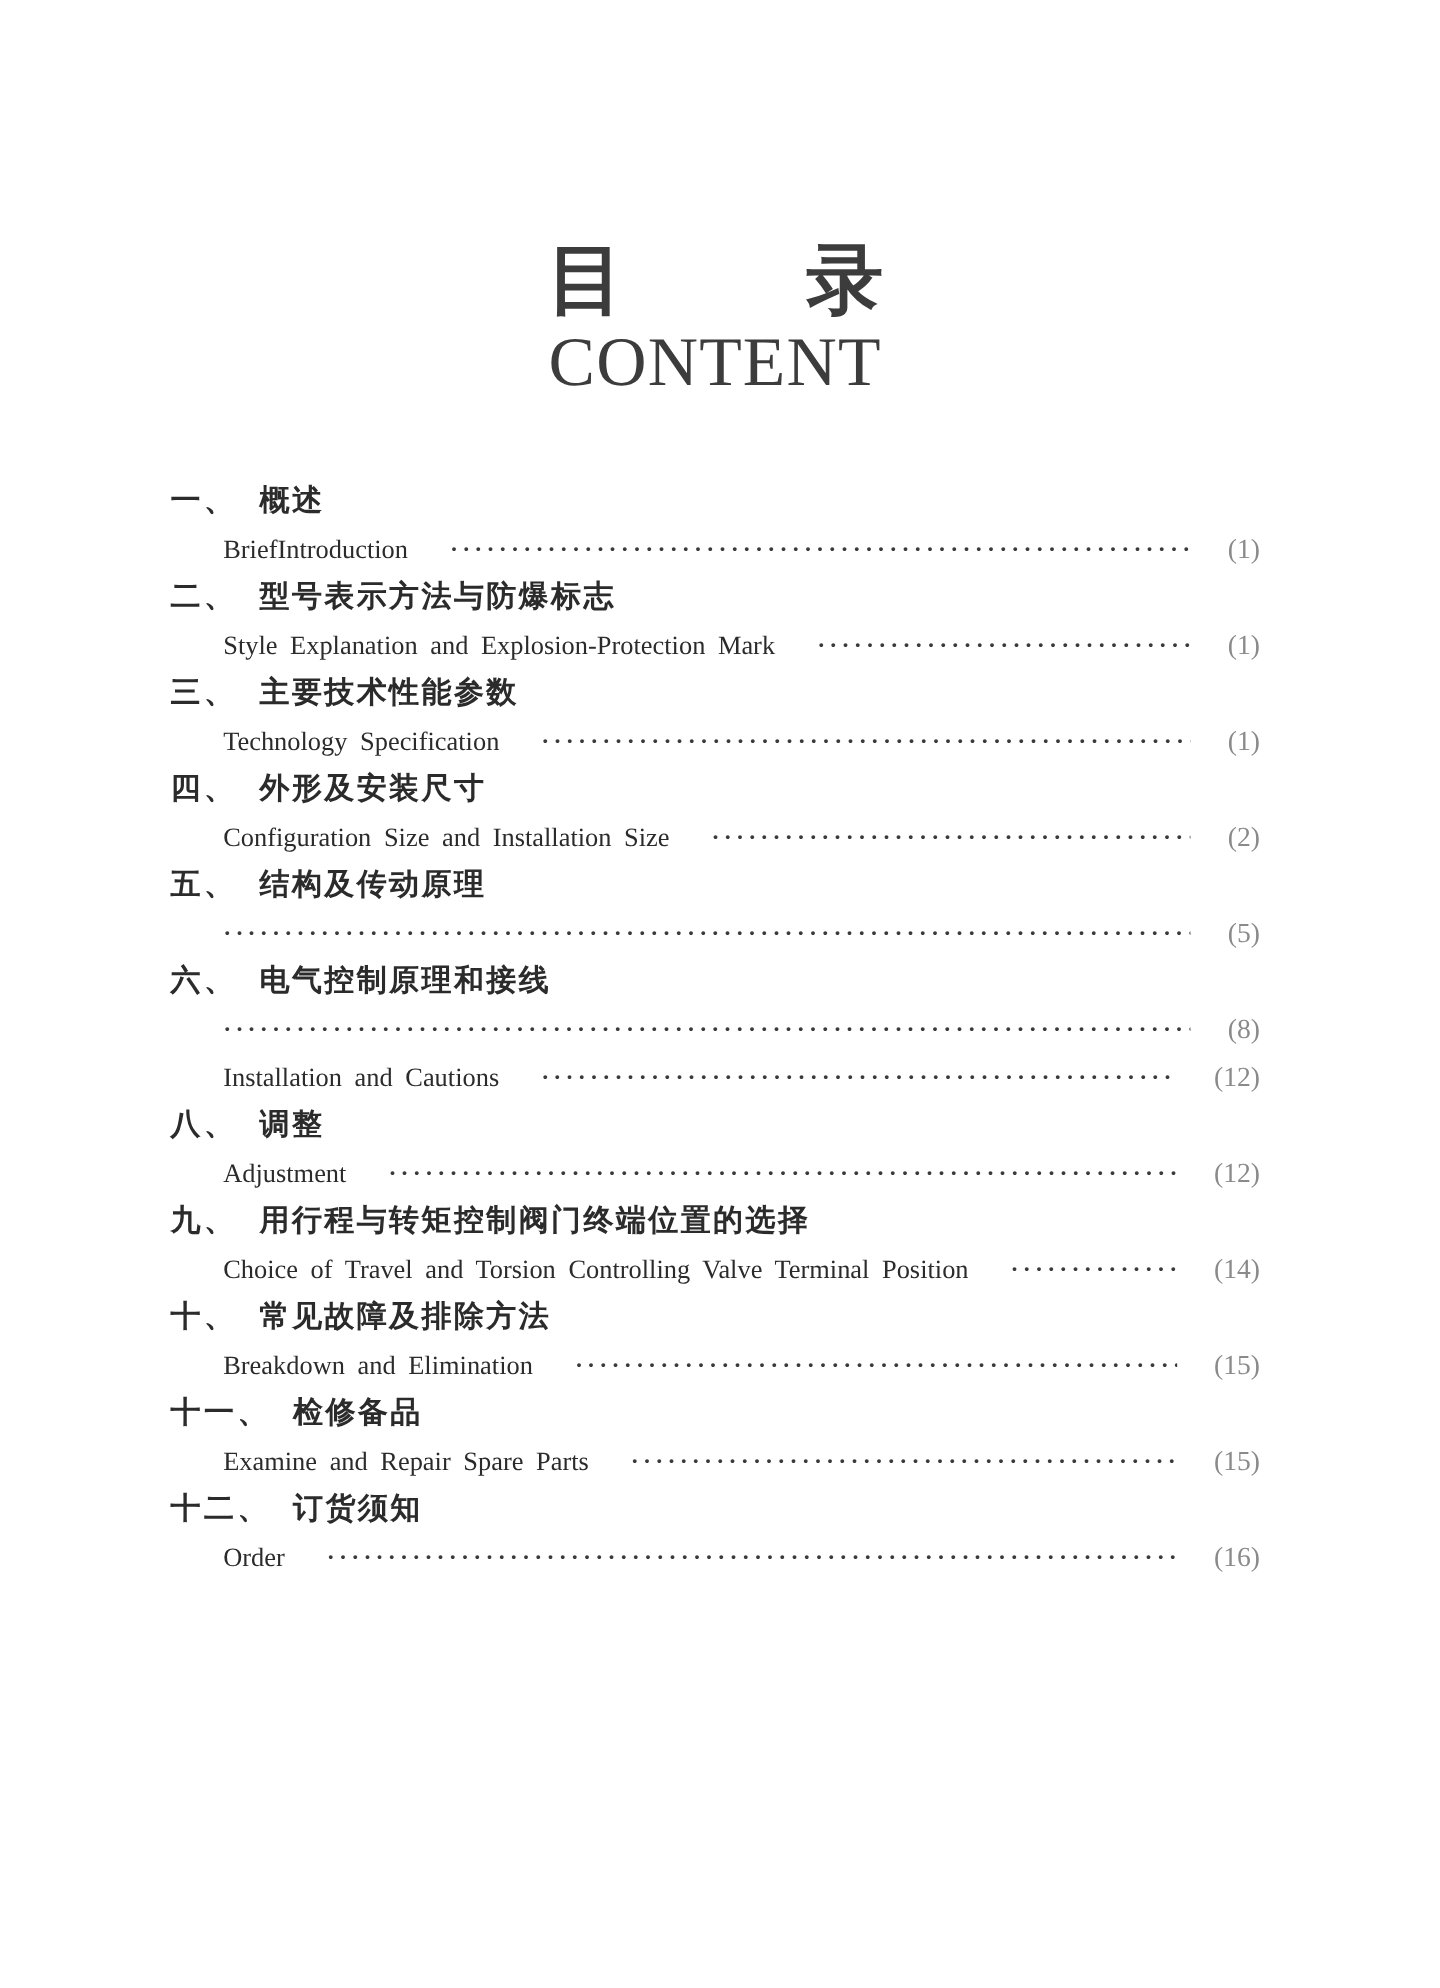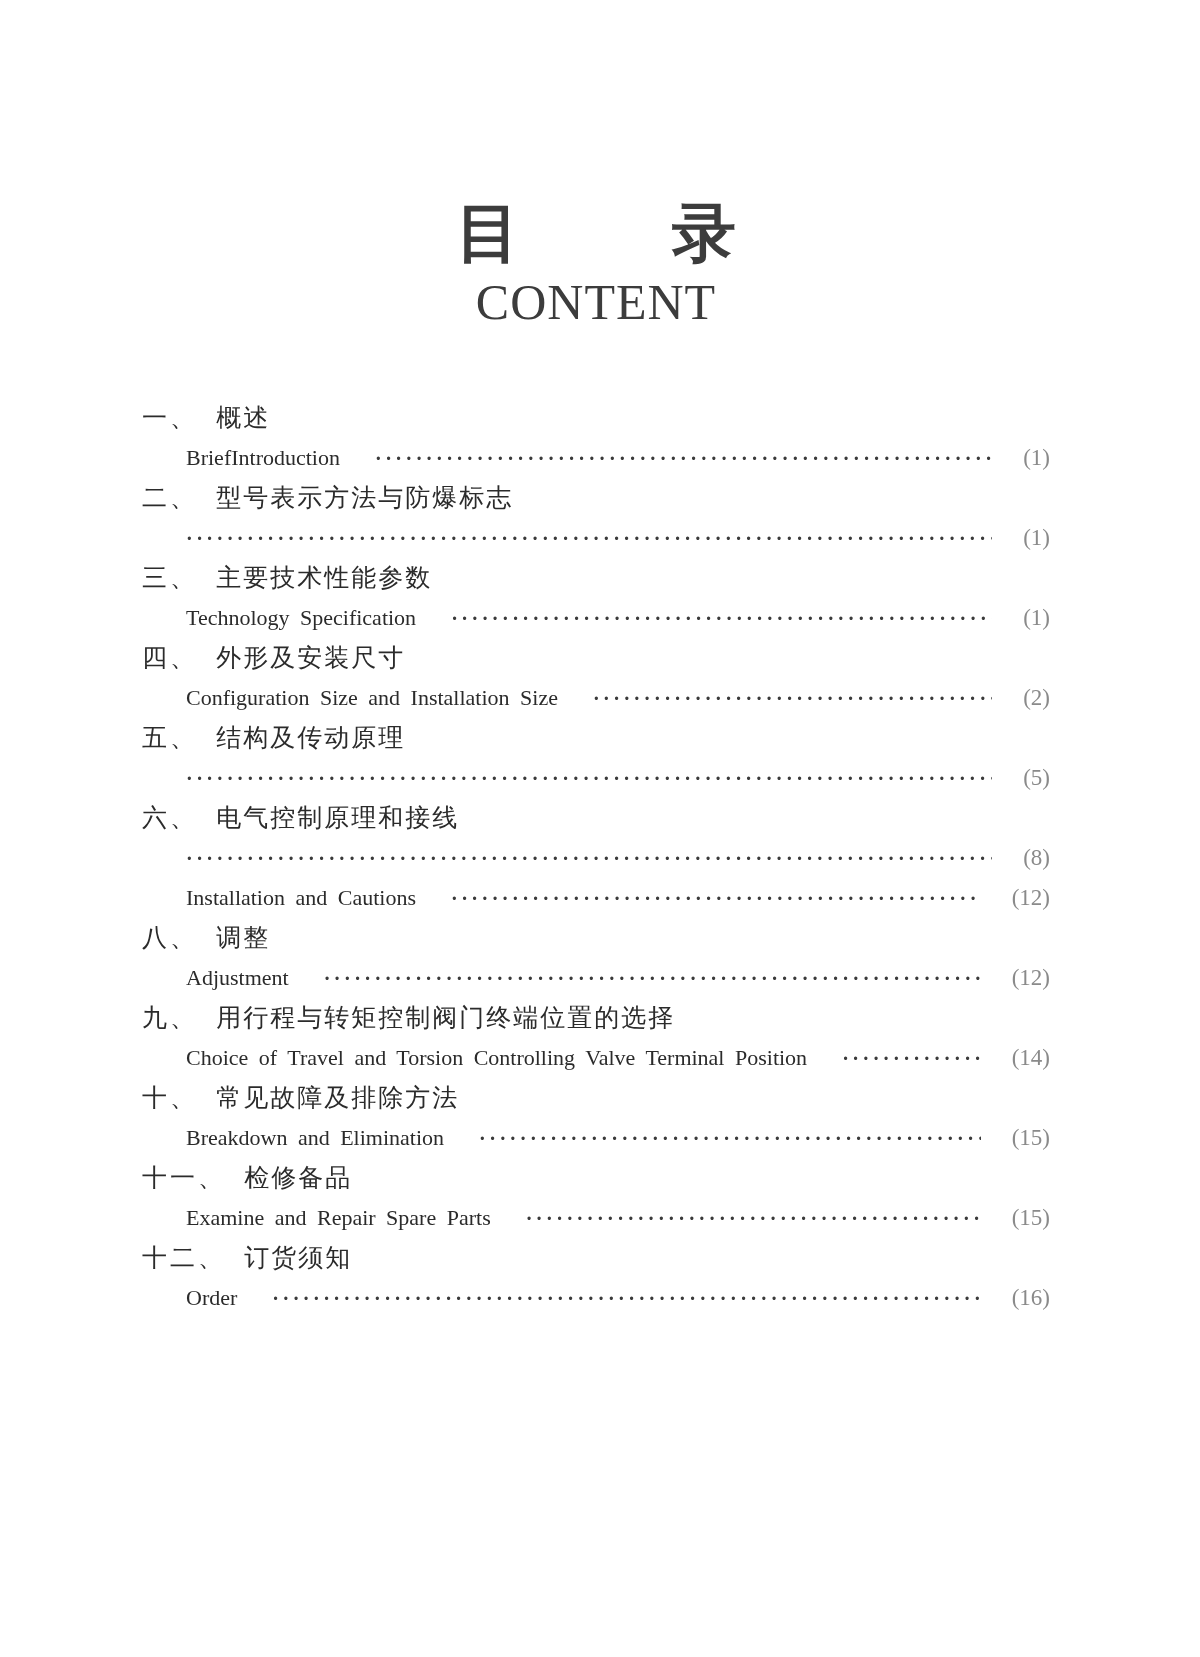--- a/index.html
+++ b/index.html
@@ -20,32 +20,32 @@
     display: flex;
     justify-content: center;
     gap: 152px;
     margin: 0;
     font-size: 64px;
     line-height: 72px;
     font-weight: 600;
     color: #3c3c3c;
   }
   .title-en {
-    font-size: 50px;
+    font-size: 58px;
     line-height: 56px;
     letter-spacing: 1px;
     color: #3c3c3c;
     margin-top: 4px;
   }
   .toc-list { }
   .entry { }
   .zh-line {
     font-size: 25px;
     line-height: 40px;
-    font-weight: normal;
+    font-weight: bold;
     color: #2b2b2b;
     white-space: nowrap;
   }
   .zh-line .num { margin-right: 12px; letter-spacing: 3px; }
   .zh-line .zh { letter-spacing: 2px; }
   .en-line {
     display: flex;
     align-items: center;
     font-size: 22px;
     line-height: 40px;
@@ -99,20 +99,21 @@
       <span class="page-num">(1)</span>
     </div>
   </div>
 
   <div class="entry">
     <div class="zh-line">
       <span class="num">二、</span>
       <span class="zh">型号表示方法与防爆标志</span>
     </div>
     <div class="en-line">
+      <span class="en">Style Explanation and Explosion-Protection Mark</span>
       <span class="dots">········································································································································································································</span>
       <span class="page-num">(1)</span>
     </div>
   </div>
 
   <div class="entry">
     <div class="zh-line">
       <span class="num">三、</span>
       <span class="zh">主要技术性能参数</span>
     </div>

